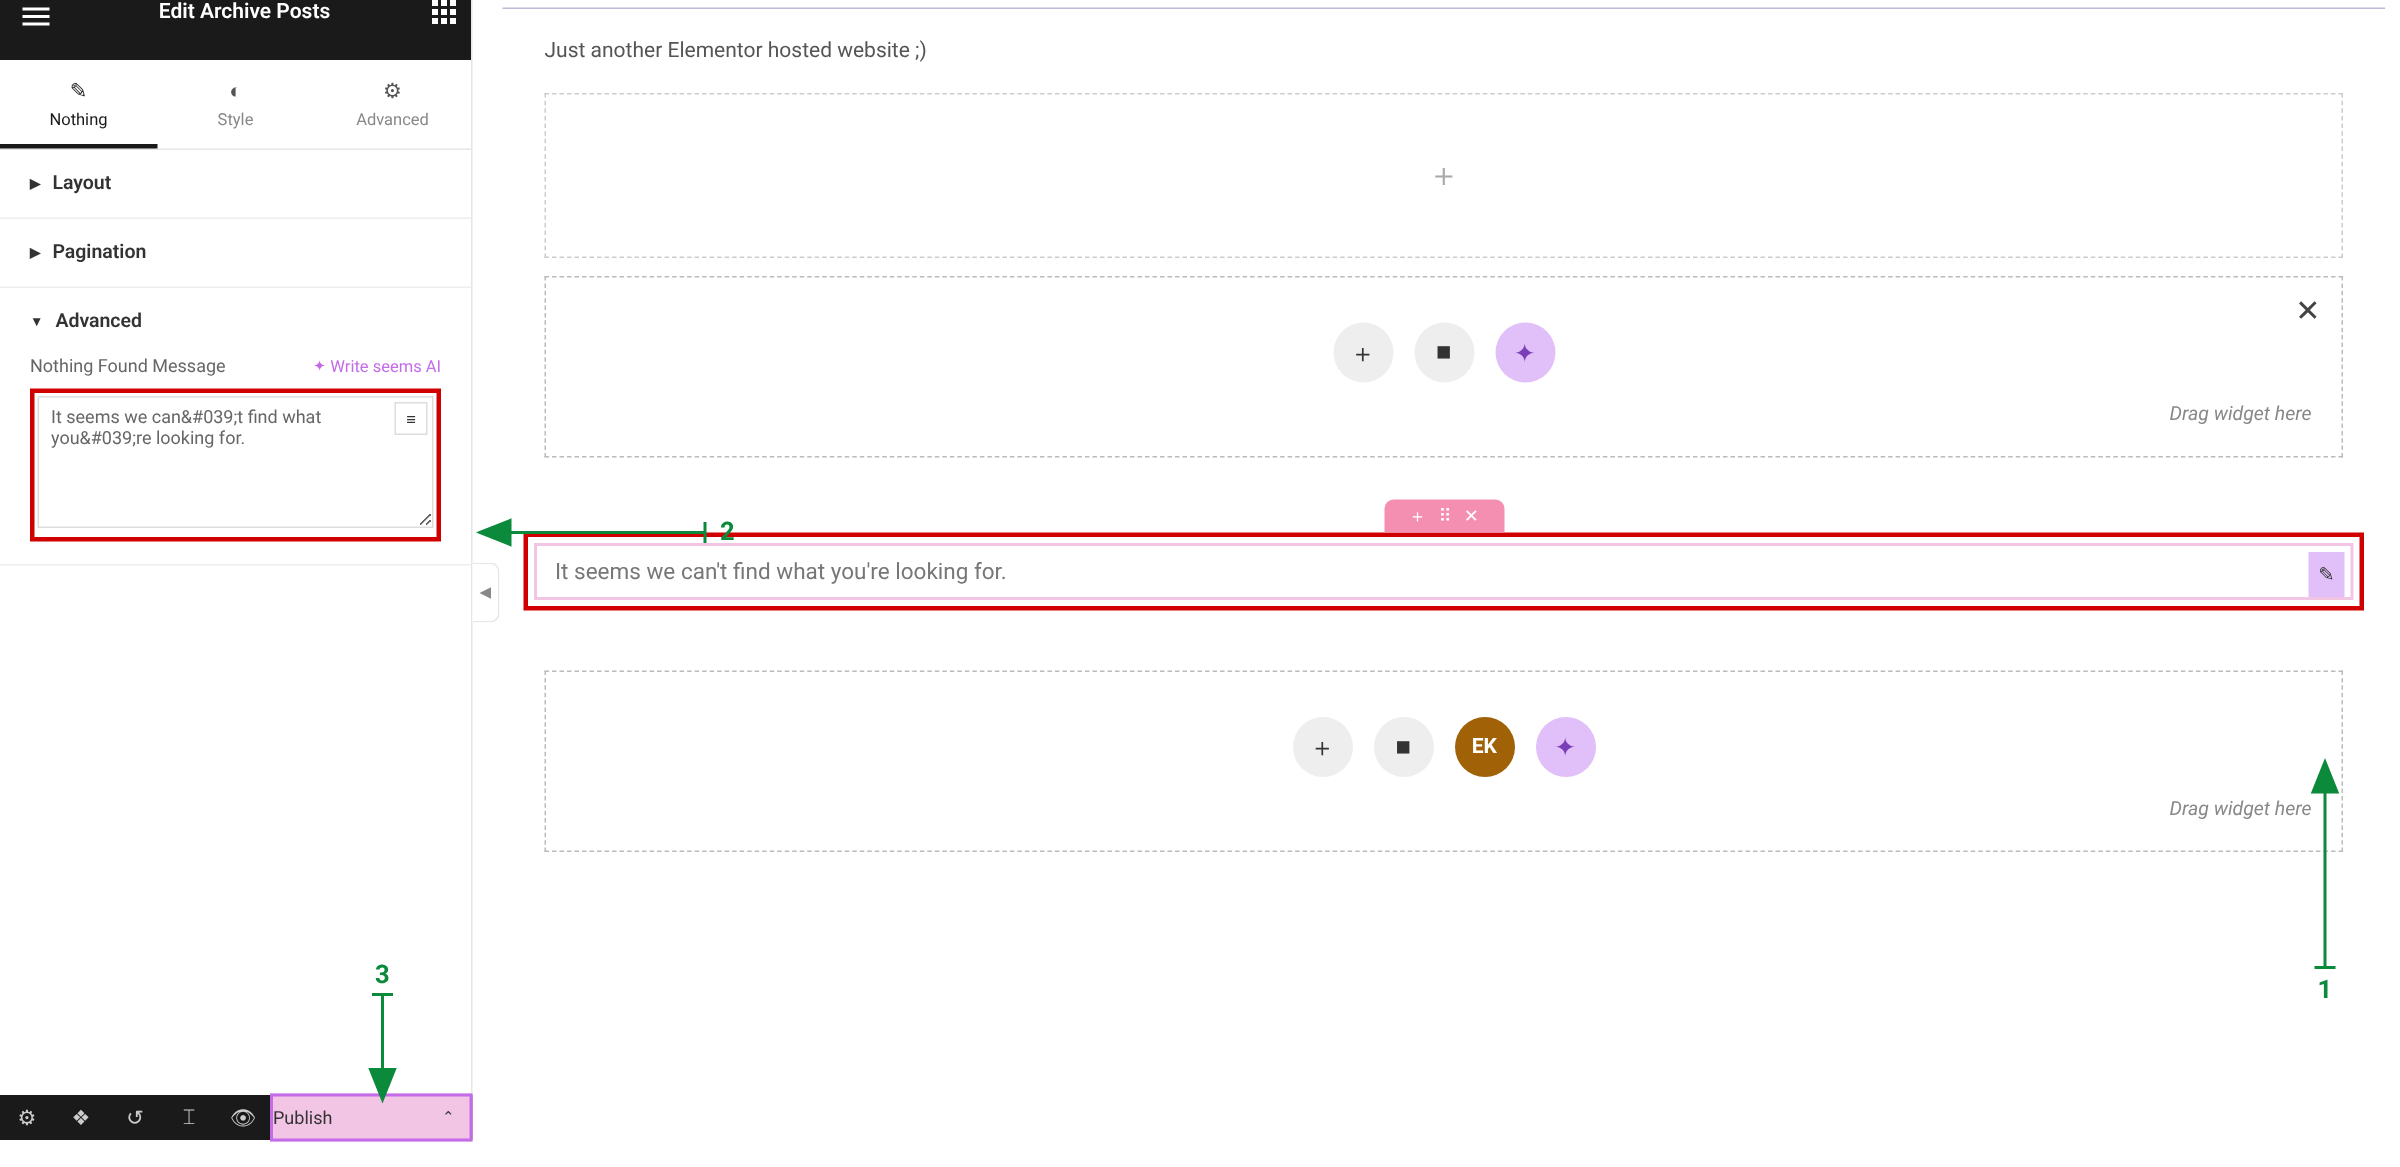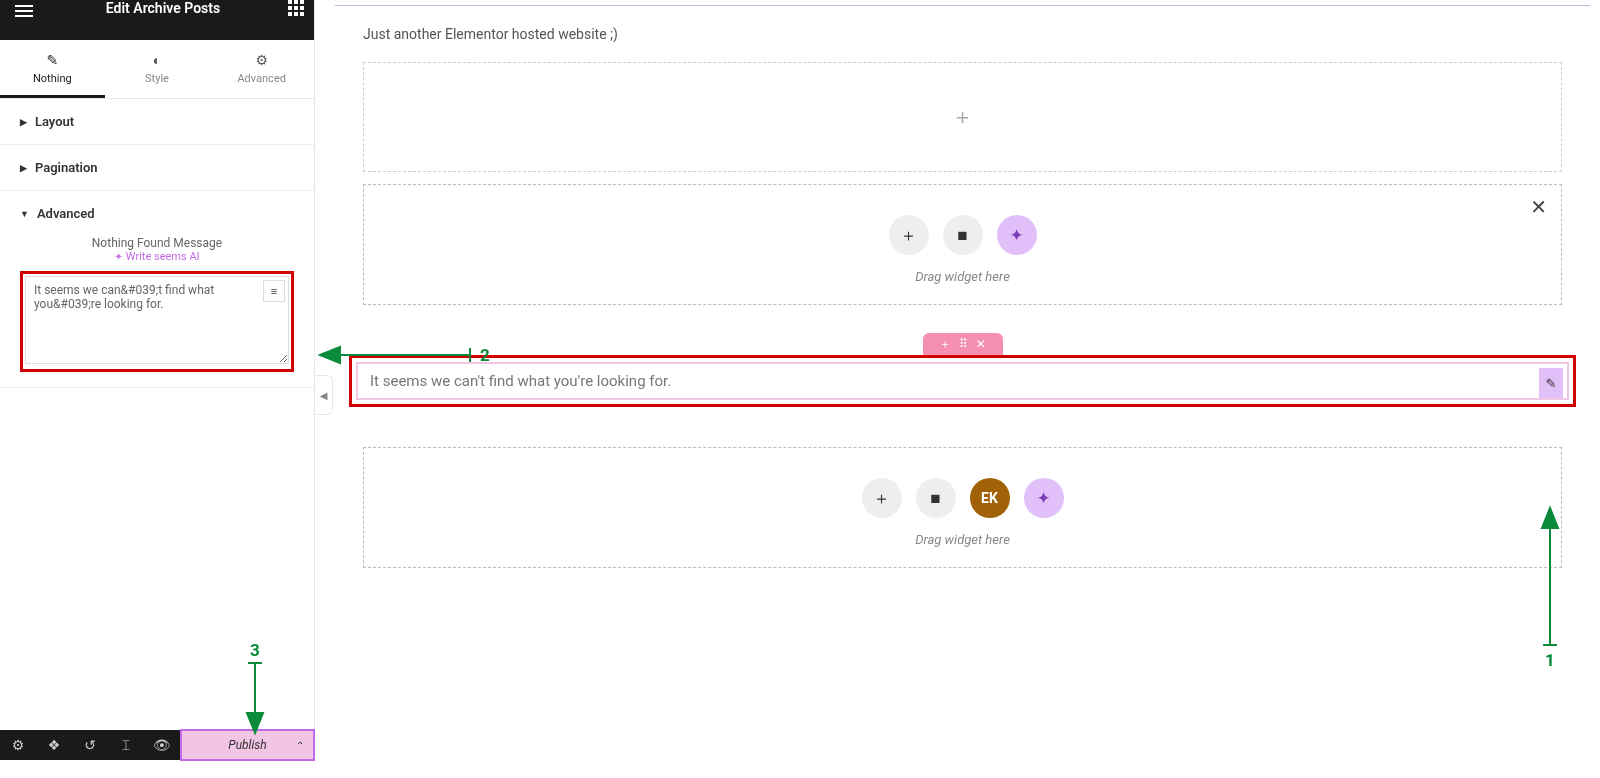--- a/index.html
+++ b/index.html
@@ -18,36 +18,36 @@
 .tab { flex: 1; text-align: center; padding: 12px 0 10px; cursor: pointer; font-size: 11px; color: #888; }
 .tab.active { color: #1a1a1a; border-bottom: 3px solid #1a1a1a; }
 .tab-icon { font-size: 14px; display: block; margin-bottom: 4px; color: #555; }
 .tab.active .tab-icon { color: #1a1a1a; }
 
 .panel-body { flex: 1; overflow-y: auto; }
 .section { border-bottom: 1px solid #eee; }
 .section-header { padding: 15px 20px; font-size: 13px; font-weight: 600; display: flex; align-items: center; gap: 8px; cursor: pointer; }
 .caret { font-size: 9px; }
 .section-content { padding: 0 20px 15px; }
-.field-row { display: flex; justify-content: space-between; align-items: center; margin-bottom: 8px; flex-direction: column; }
+.field-row { display: flex; justify-content: space-between; align-items: center; margin-bottom: 8px; }
 .field-label { font-size: 12px; color: #666; }
 .ai-link { font-size: 11px; color: #c36be8; display: flex; align-items: center; gap: 3px; }
 .ai-link::before { content: "✦"; font-size: 10px; }
 
 .textarea-wrap { position: relative; border: 3px solid #d00000; padding: 2px; }
 .field-textarea { width: 100%; height: 88px; padding: 6px 28px 6px 8px; font-size: 12px; font-family: inherit; border: 1px solid #ddd; resize: vertical; color: #666; }
 .dynamic-btn { position: absolute; right: 6px; top: 6px; width: 22px; height: 22px; border: 1px solid #ddd; background: #fff; cursor: pointer; display: flex; align-items: center; justify-content: center; font-size: 11px; }
 
 .need-help { text-align: center; padding: 60px 0 20px; color: #888; font-size: 12px; }
 .need-help::after { content: " ⓘ"; }
 
 
 .bottombar { position: absolute; left: 0; bottom: 18px; width: 315px; height: 30px; background: #1a1a1a; display: flex; align-items: center; }
 .bb-icon { width: 36px; height: 30px; display: flex; align-items: center; justify-content: center; color: #ccc; cursor: pointer; font-size: 14px; }
-.publish-btn { flex: 1; background: #f3c5e5; border: 2px solid #c36be8; color: #333; height: 32px; display: flex; align-items: center; justify-content: center; gap: 30px; font-size: 12px; cursor: pointer; position: relative; font-style: italic; }
+.publish-btn { flex: 1; background: #f3c5e5; border: 2px solid #c36be8; color: #333; height: 32px; display: flex; align-items: center; gap: 30px; font-size: 12px; cursor: pointer; position: relative; }
 .publish-caret { position: absolute; right: 10px; font-size: 10px; }
 
 
 .collapse-handle { position: absolute; left: 315px; top: 375px; width: 18px; height: 40px; background: #fff; border: 1px solid #e6e6e6; border-left: none; border-radius: 0 6px 6px 0; display: flex; align-items: center; justify-content: center; cursor: pointer; color: #888; font-size: 10px; }
 
 
 .canvas { position: absolute; left: 335px; top: 5px; right: 10px; bottom: 18px; background: #fff; border-top: 1px solid #c0b7d8; overflow: visible; }
 .site-header { padding: 18px 28px 8px; }
 .site-title { color: #c2185b; font-size: 30px; font-weight: 700; font-family: Georgia, serif; }
 .site-tag { color: #555; font-size: 14px; margin-top: 2px; }
@@ -56,21 +56,21 @@
 .drop-zone.narrow { height: 110px; display: flex; align-items: center; justify-content: center; }
 .plus-sm { color: #aaa; font-size: 22px; }
 
 .container-box { margin: 12px 28px 0; border: 1px dashed #bbb; padding: 30px 20px 20px; position: relative; }
 .close-x { position: absolute; right: 14px; top: 10px; font-size: 20px; color: #444; cursor: pointer; }
 .action-row { display: flex; gap: 14px; justify-content: center; margin-bottom: 14px; }
 .action-btn { width: 40px; height: 40px; border-radius: 50%; display: flex; align-items: center; justify-content: center; font-size: 17px; cursor: pointer; }
 .action-btn.grey { background: #eee; color: #333; }
 .action-btn.purple { background: #e1bff8; color: #7a3fb8; }
 .action-btn.pink { background: #a16207; color: #fff; font-weight: bold; font-size: 14px; }
-.drag-text { text-align: center; color: #888; font-style: italic; font-size: 13px; }
+.drag-text { text-align: right; color: #888; font-style: italic; font-size: 13px; }
 
 
 .sec-handle { width: 80px; height: 22px; background: #f48fb1; border-radius: 6px 6px 0 0; margin: 28px auto 0; display: flex; align-items: center; justify-content: center; gap: 8px; color: #fff; font-size: 12px; position: relative; z-index: 2; }
 .sec-handle span { cursor: pointer; }
 
 
 .widget-selected-wrap { margin: 0 14px; border: 3px solid #d00000; padding: 4px; position: relative; }
 .widget-selected { border: 2px solid #f3c5e5; background: #fff; padding: 8px 12px; color: #777; font-size: 15px; position: relative; }
 .edit-handle { position: absolute; right: 4px; top: 4px; width: 24px; height: 30px; background: #e1bff8; display: flex; align-items: center; justify-content: center; color: #333; font-size: 13px; cursor: pointer; }
 

